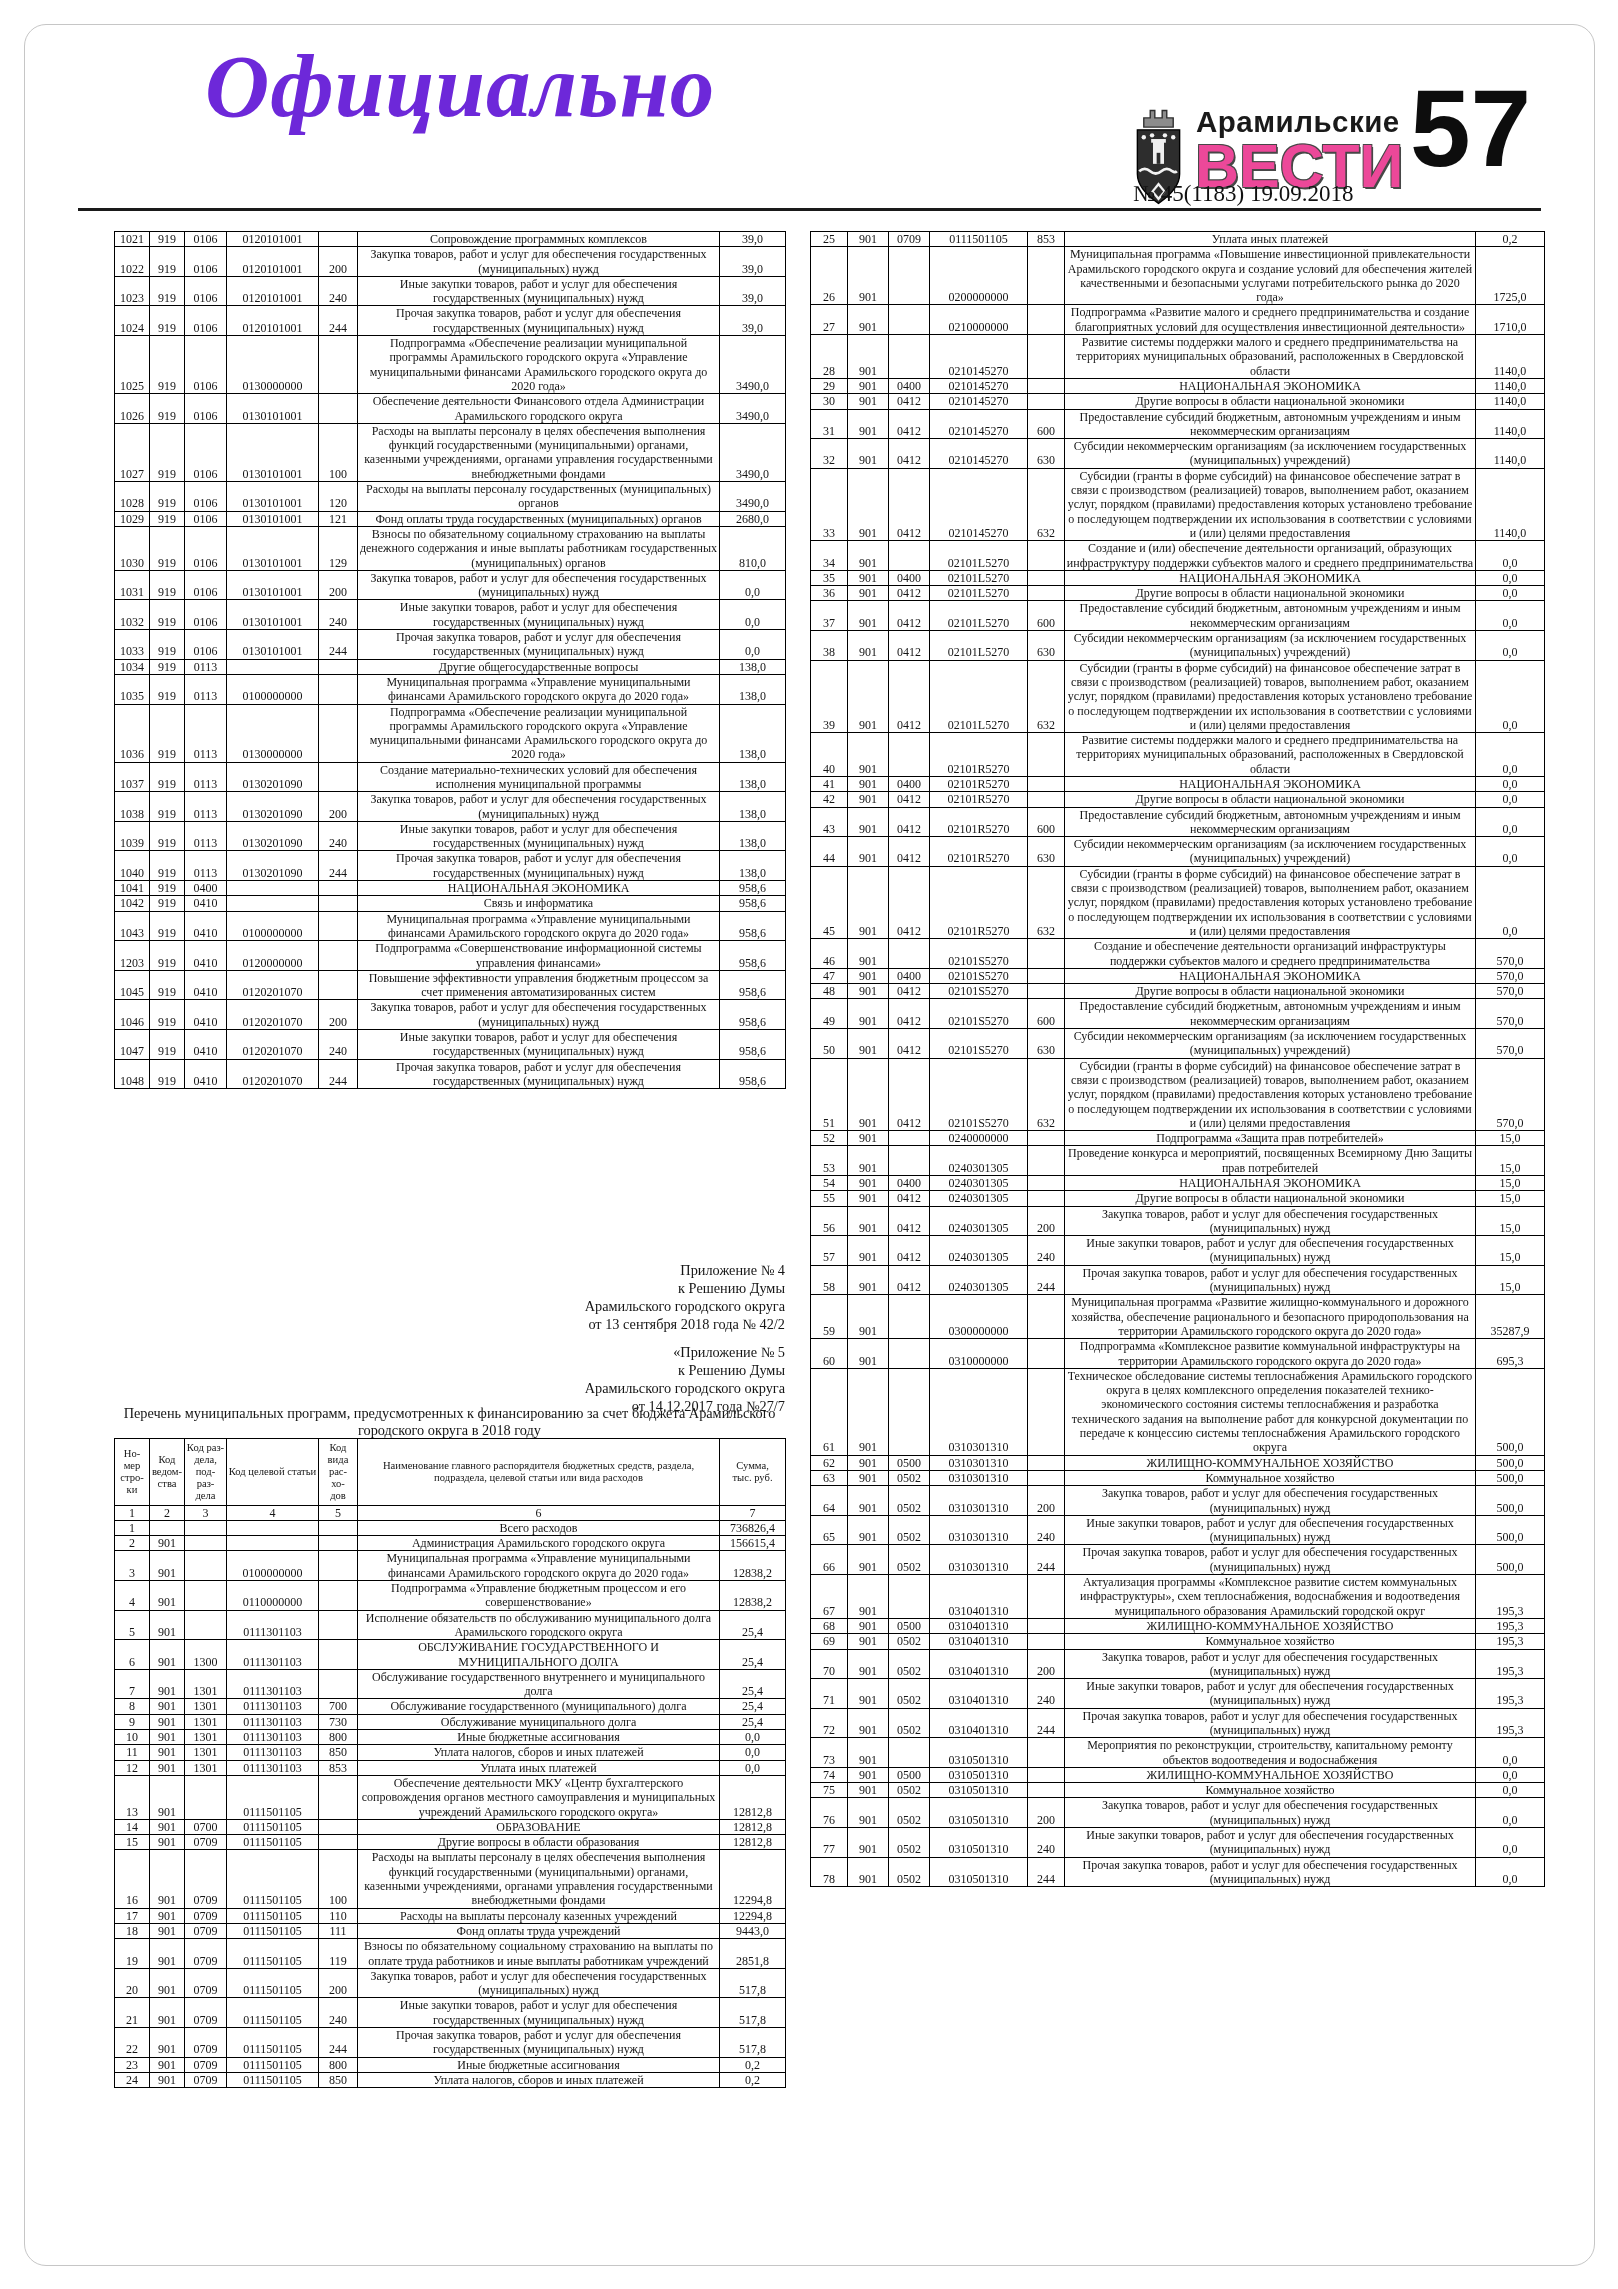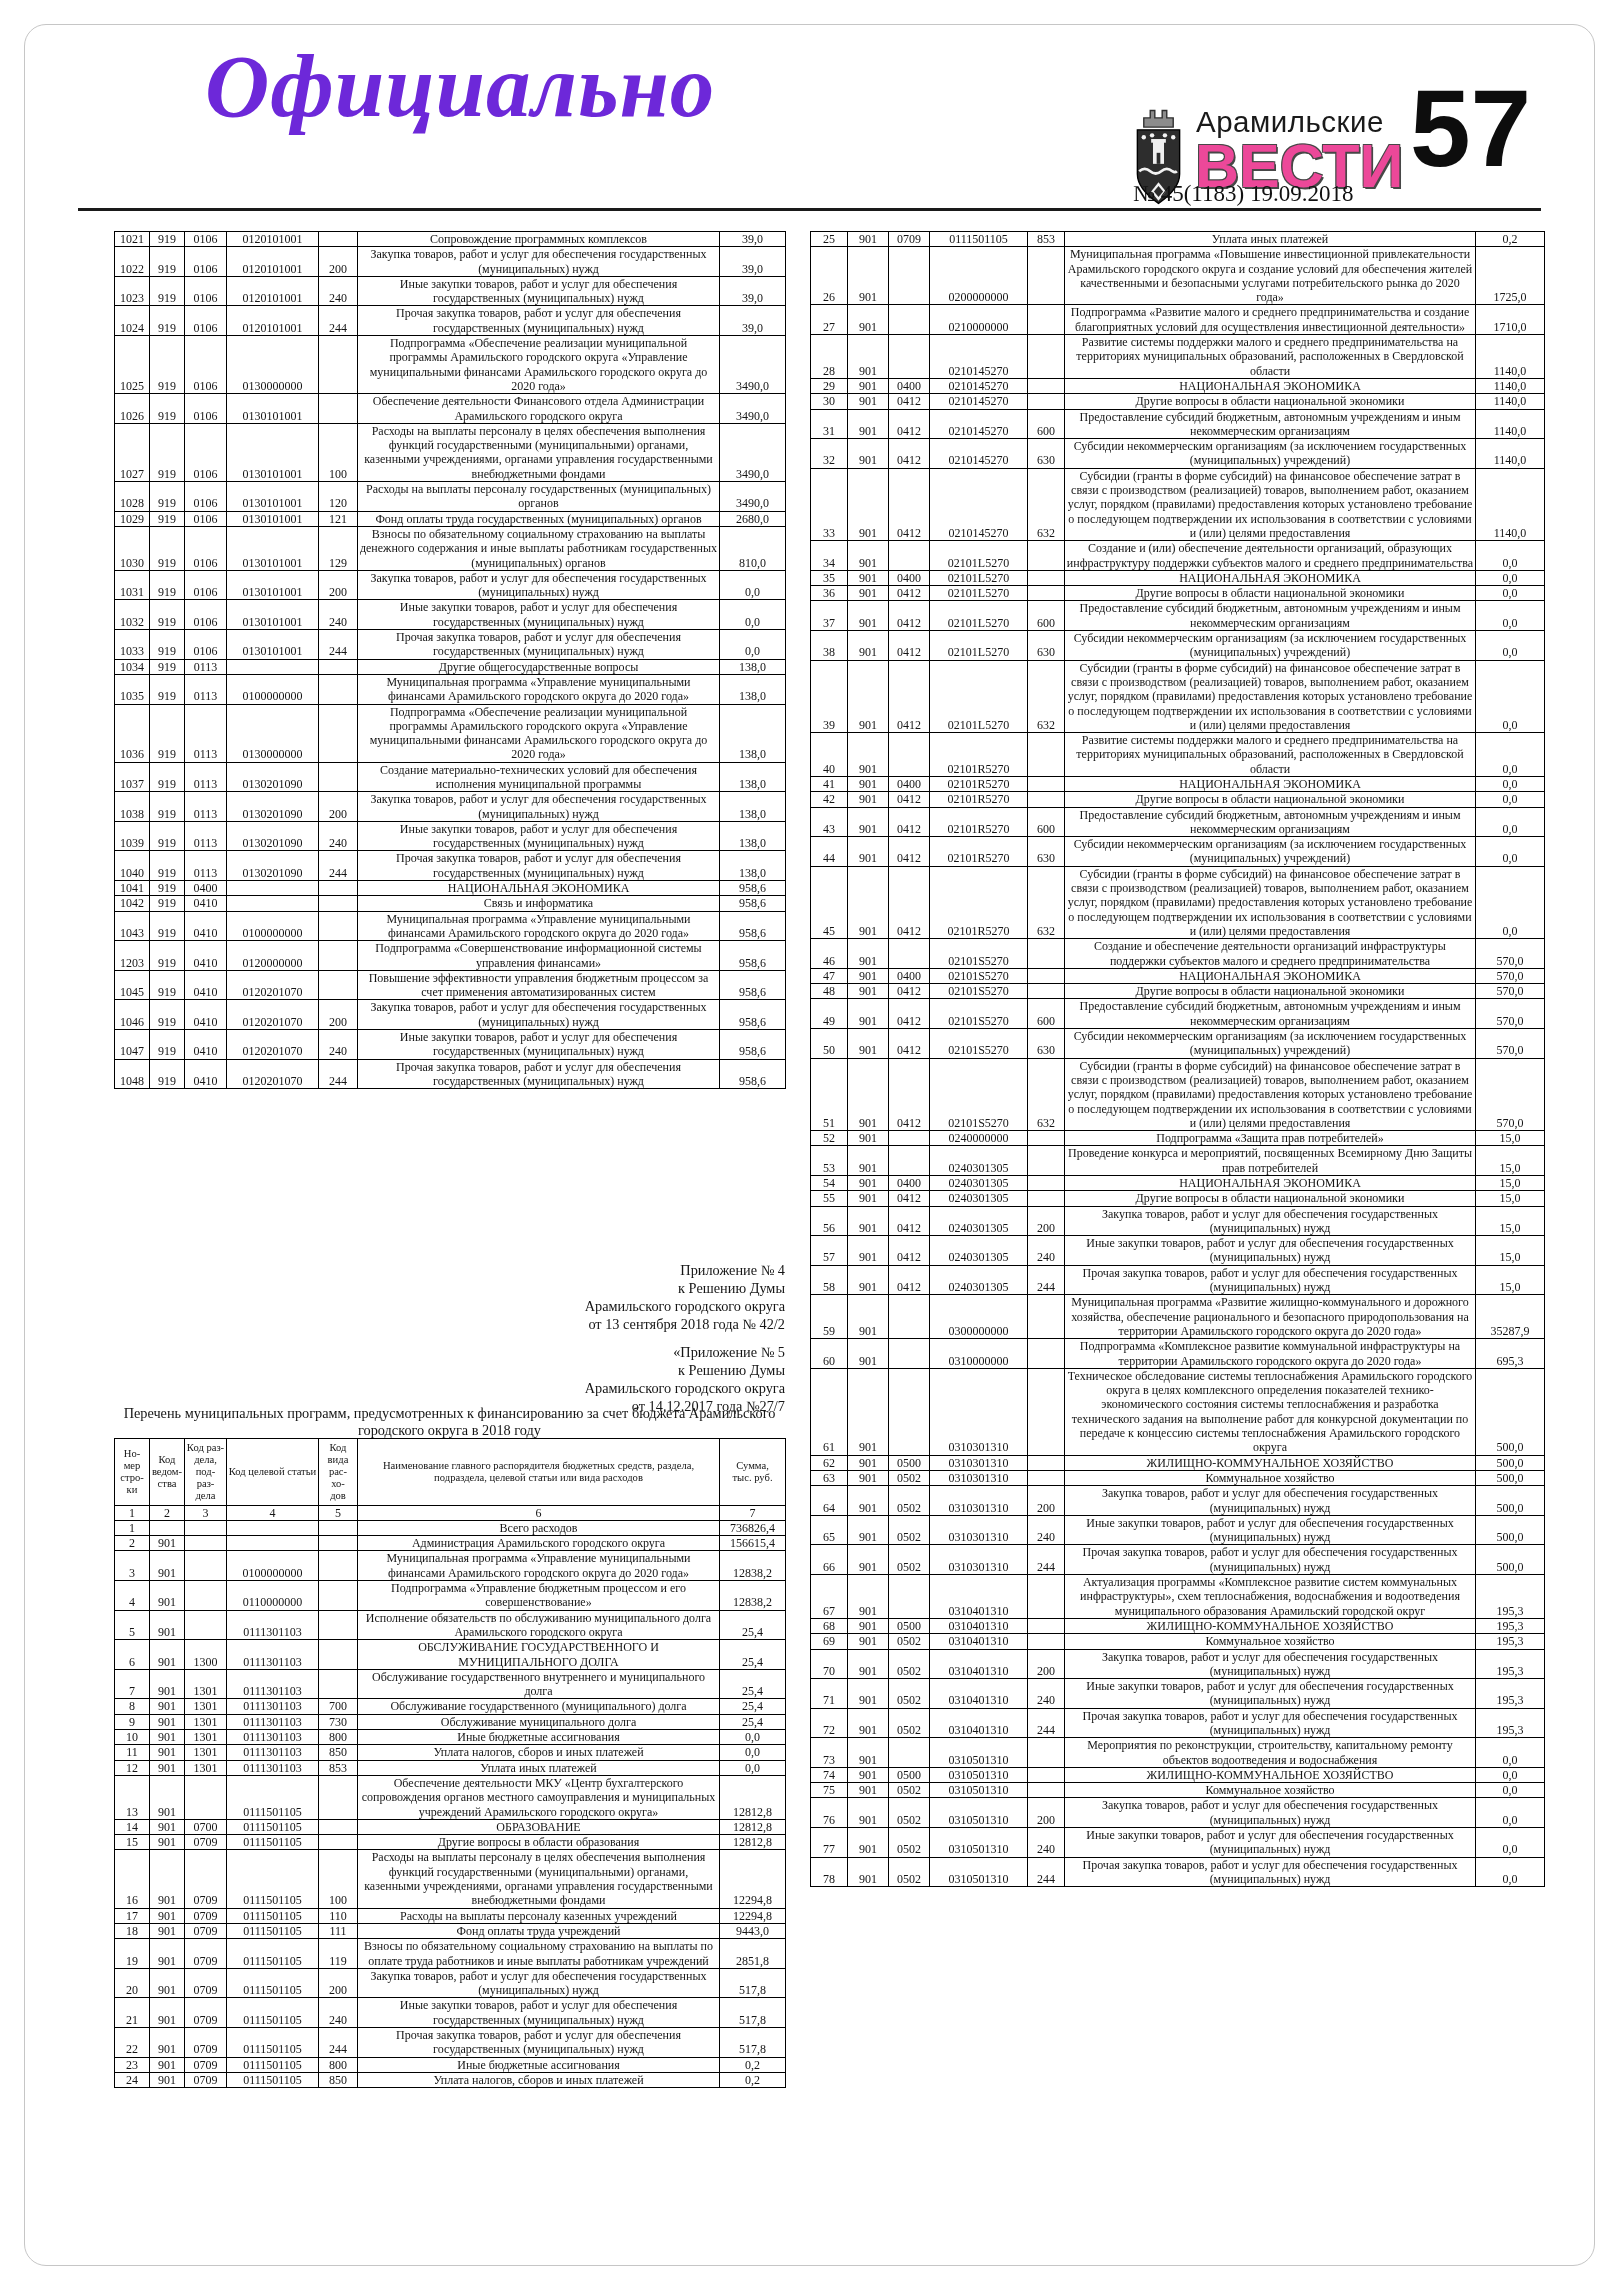--- a/index.html
+++ b/index.html
@@ -22,21 +22,21 @@
     font-family:"Liberation Serif", serif;
     font-style:italic; font-weight:bold;
     font-size:89px; letter-spacing:0.9px; color:#6d28d9;
     white-space:nowrap;
   }
   .brand-wrap{ position:absolute; left:1130px; top:103px; width:305px; height:109px; }
   .emblem{ position:absolute; left:0; top:1.8px; width:57px; height:103px; }
   .brand-top{
     position:absolute; left:66px; top:1.8px;
     font-family:"Liberation Sans", sans-serif;
-    font-weight:normal; font-size:29.5px; color:#1a1a1a; letter-spacing:0.5px;
+    font-weight:bold; font-size:29.5px; color:#1a1a1a; letter-spacing:0.5px;
     white-space:nowrap;
     text-align:center;
   }
   .brand-bottom{
     position:absolute; left:65px; top:28px;
     font-family:"Liberation Sans", sans-serif;
     font-weight:bold; font-size:61px; letter-spacing:0px;
     color:#ec4899;
     text-shadow:1.8px 1.8px 0 #474747, -0.9px -0.9px 0 #474747, 0.9px -0.9px 0 #474747, -0.9px 0.9px 0 #474747;
     white-space:nowrap;

